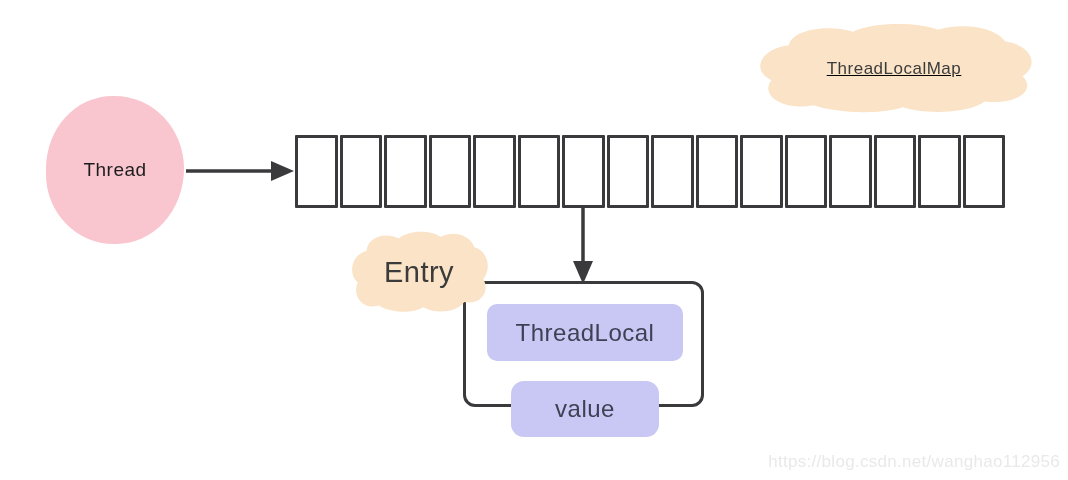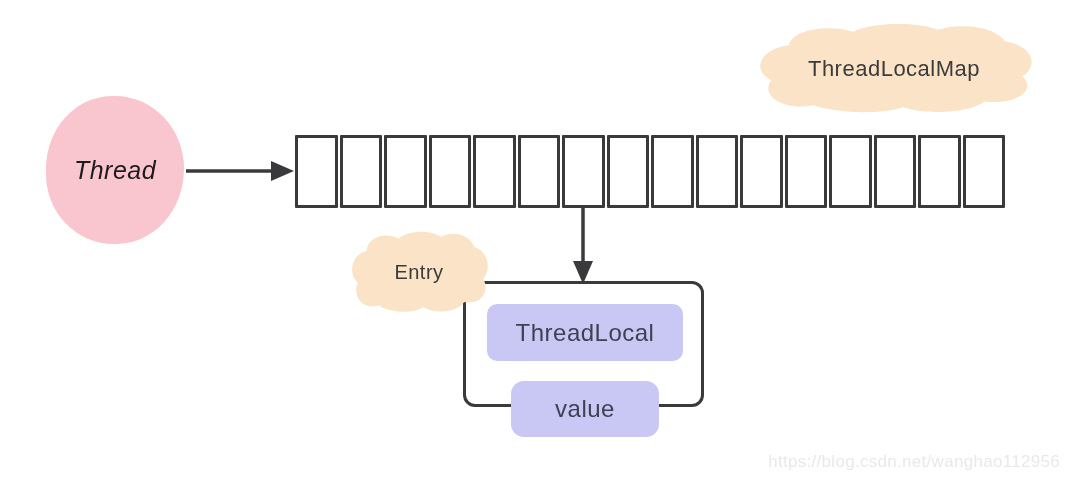--- a/index.html
+++ b/index.html
@@ -15,24 +15,23 @@
     background: #ffffff;
     overflow: hidden;
   }
   
   .thread-circle {
     position: absolute;
     left: 46px; top: 96px;
     width: 138px; height: 148px;
     border-radius: 49% 51% 50% 50% / 50% 50% 52% 48%;
     display: flex; align-items: center; justify-content: center;
-    font-size: 25px;
+    font-size: 19px;
     color: #1c1c1c;
     letter-spacing: 0.5px;
-    font-style: italic;
   }
   
   .slots {
     position: absolute;
     left: 295px; top: 135px;
     width: 710px; height: 73px;
     display: flex;
     gap: 2px;
     box-sizing: border-box;
   }
@@ -60,22 +59,22 @@
   .cloud-shape {
     position: absolute;
     left: 0; top: 0;
     width: 100%; height: 100%;
   }
   .cloud-label {
     position: relative;
     color: var(--label-text);
     letter-spacing: 0.5px;
   }
-  .map-cloud { left: 748px; top: 20px; width: 292px; height: 97px; font-size: 22px; }
-  .entry-cloud { left: 346px; top: 228px; width: 146px; height: 88px; font-size: 20px; z-index: 3; }
+  .map-cloud { left: 748px; top: 20px; width: 292px; height: 97px; font-size: 17px; text-decoration: underline; }
+  .entry-cloud { left: 346px; top: 228px; width: 146px; height: 88px; font-size: 29px; z-index: 3; }
   
   .entry-box {
     position: absolute;
     left: 463px; top: 281px;
     width: 241px; height: 126px;
     border: 3.5px solid var(--line);
     border-radius: 12px;
     background: #ffffff;
     box-sizing: border-box;
     z-index: 2;

